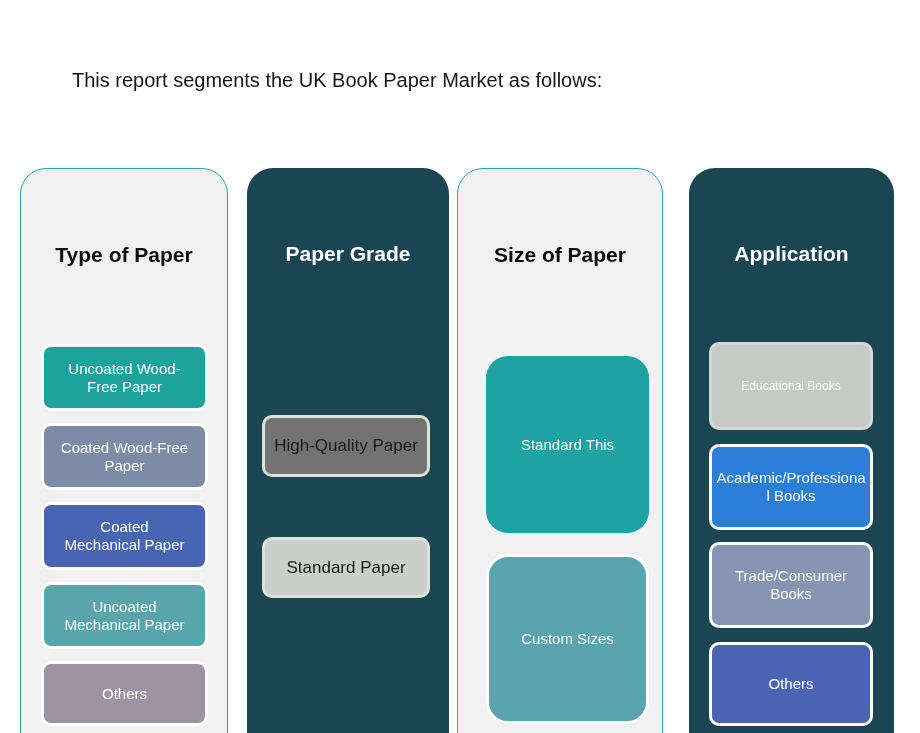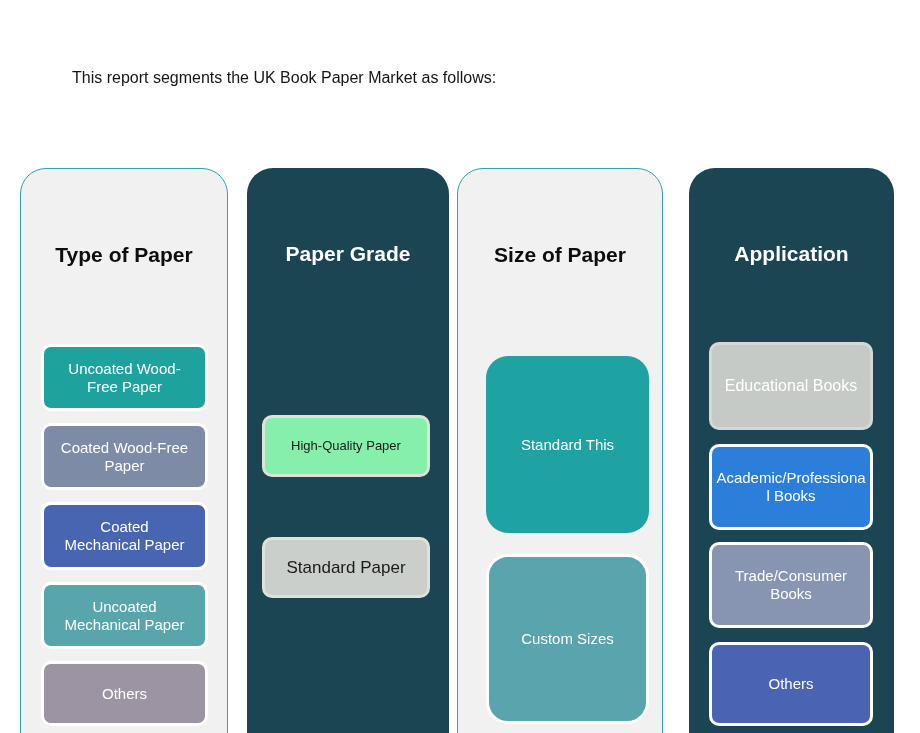--- a/index.html
+++ b/index.html
@@ -10,21 +10,21 @@
     font-family:"Liberation Sans", sans-serif;
     overflow:hidden;
   }
   .title{
     position:absolute;left:0;top:8px;width:666px;
     margin:0;text-align:center;
     font-size:22px;font-weight:bold;color:#31363c;
   }
   .subtitle{
     position:absolute;left:72px;top:69px;margin:0;
-    font-size:16px;color:#151515;
+    font-size:20px;color:#151515;
   }
   .col{
     position:absolute;top:120px;height:638px;
     border-radius:26px;box-sizing:border-box;margin-top:48px;
   }
   .col-light{background:#f1f1f1;border:1px solid #2ea3ac;}
   .col-dark{background:#1c4553;}
   .col-header{
     position:absolute;left:0;top:74px;width:100%;
     text-align:center;font-size:21px;font-weight:bold;
@@ -43,27 +43,27 @@
     color:#ffffff;font-size:15px;line-height:18px;
     padding:2px 4px;
   }
   
   .c1b1{left:20px;width:167px;top:175px;height:67px;background:#1ea29e;}
   .c1b2{left:20px;width:167px;top:254px;height:67px;background:#7d8ba6;}
   .c1b3{left:20px;width:167px;top:333px;height:68px;background:#4765b0;}
   .c1b4{left:20px;width:167px;top:413px;height:67px;background:#58a5ac;}
   .c1b5{left:20px;width:167px;top:492px;height:65px;background:#9c93a3;}
   
-  .c2b1{left:15px;width:168px;top:247px;height:62px;background:#86efac;border-color:#dde3d6;color:#1a1a1a;font-size:13px;}
+  .c2b1{left:15px;width:168px;top:247px;height:62px;background:#737373;border-color:#dde3d6;color:#1a1a1a;font-size:17px;}
   .c2b2{left:15px;width:168px;top:369px;height:61px;background:#cacfcc;border-color:#dde3d6;color:#1a1a1a;font-size:17px;}
   
   .c3b1{left:28px;width:163px;top:187px;height:177px;background:#1ea2a2;border:none;border-radius:22px;}
   .c3b2{left:28px;width:163px;top:385px;height:170px;background:#59a4ad;border-radius:22px;}
   
-  .c4b1{left:20px;width:164px;top:174px;height:88px;background:#c5cac7;border-color:#d4d9d5;font-size:16px;}
+  .c4b1{left:20px;width:164px;top:174px;height:88px;background:#c5cac7;border-color:#d4d9d5;font-size:12px;}
   .c4b2{left:20px;width:164px;top:276px;height:86px;background:#2b7ed9;word-break:break-all;}
   .c4b3{left:20px;width:164px;top:374px;height:86px;background:#8795b2;}
   .c4b4{left:20px;width:164px;top:474px;height:84px;background:#4a63b3;}
 </style>
 </head>
 <body>
 
 <div class="page">
 
   <p class="subtitle">This report segments the UK Book Paper Market as follows:</p>

